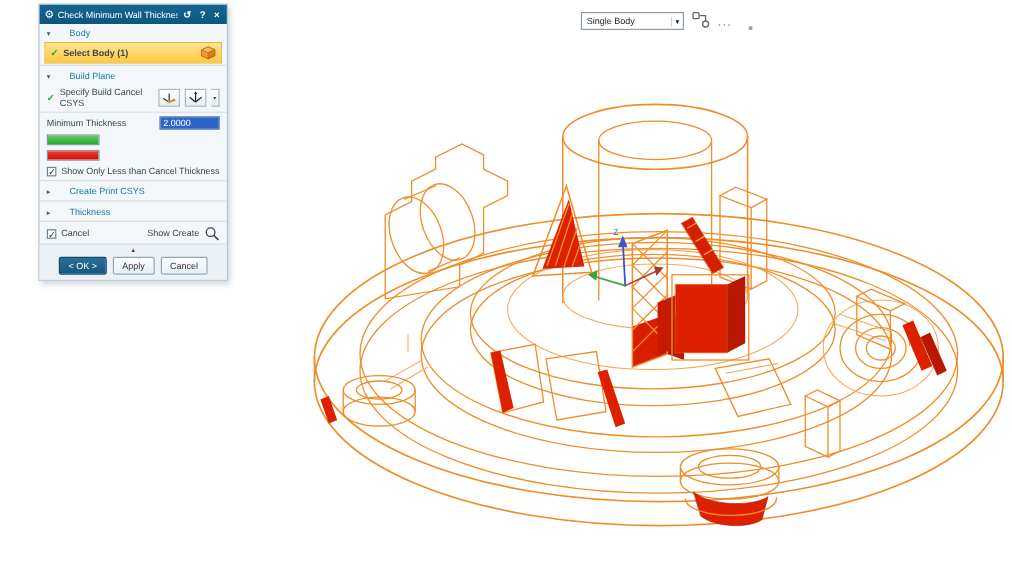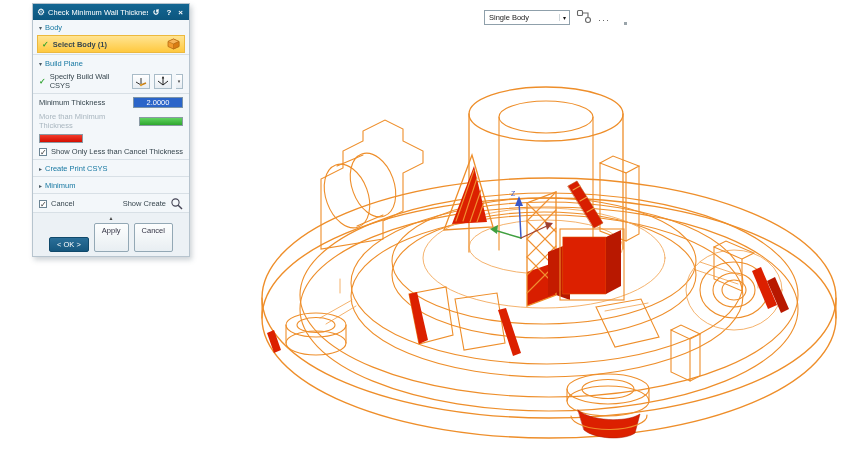--- a/index.html
+++ b/index.html
@@ -10,54 +10,54 @@
   
   .dialog { position:absolute; left:32px; top:3px; width:158px; background:#f3f7fa;
             border:1px solid #b7c4ce; box-shadow:2px 3px 5px rgba(60,80,95,.25);
             font-size:7.5px; color:#38474f; }
   .titlebar { height:16px; background:linear-gradient(#136693,#0c567e); color:#fff;
               display:flex; align-items:center; padding:0 4px; gap:3px; }
   .titlebar .gear { font-size:9px; line-height:1; cursor:pointer; }
   .titlebar .t { flex:1; font-size:7.5px; white-space:nowrap; overflow:hidden; }
   .titlebar .tbtn { font-size:8px; padding:0 2px; cursor:pointer; font-weight:bold; }
 
-  .sect { display:flex; align-items:center; gap:3px; padding:3px 6px 2px 6px; color:#1879a3; }
+  .sect { display:flex; align-items:center; gap:16px; padding:3px 6px 2px 6px; color:#1879a3; }
   .sect .ar { color:#4a5a64; font-size:6px; }
   .divider { height:1px; background:#d8e0e6; margin:1px 0; }
 
   .selrow { display:flex; align-items:center; gap:4px; margin:1px 4px; padding:2px 4px;
             background:linear-gradient(#ffe492,#ffc93f); border:1px solid #ecb93e; }
   .selrow .lbl { flex:1;font-weight:bold; }
   .chk-green { color:#2fa32f; font-weight:bold; font-size:8px; }
 
   .row { display:flex; align-items:center; gap:4px; padding:2px 6px; }
   .row .lbl { flex:1; }
   .dis { color:#a9b6bf; }
 
   .minifield { width:50px; height:11px; background:#2b65c9; border:1px solid #7b94a9;
-               color:#fff; text-align:center; padding:0 2px; line-height:10px; }
+               color:#fff; text-align:left; padding:0 2px; line-height:10px; }
   .swatch { width:44px; height:9px; border:1px solid #8a9aa4; }
   .sw-green { background:linear-gradient(#5fd45f,#2fa62f); }
   .sw-red   { background:linear-gradient(#f23c2c,#d40e00); }
 
   .cb { width:8px; height:8px; background:#fff; border:1px solid #6b8494; font-size:8px;
         line-height:7px; text-align:center; color:#333; }
 
   .iconbtn { width:18px; height:15px; border:1px solid #a9bcc8; background:linear-gradient(#fff,#e7edf2);
              display:flex; align-items:center; justify-content:center; cursor:pointer; }
   .dropstrip { width:7px; height:15px; border:1px solid #a9bcc8; border-left:none;
                background:linear-gradient(#fff,#e7edf2); font-size:5px; color:#444;
                display:flex; align-items:center; justify-content:center; cursor:pointer; }
 
   .footer { background:#ecf1f5; padding:2px 0 4px 0; border-top:1px solid #d8e0e6; }
   .collapse { text-align:center; font-size:5px; color:#444; line-height:6px; cursor:pointer; }
   .btnrow { display:flex; justify-content:center; gap:5px; margin-top:2px; }
   .btn { font-size:7.5px; padding:2px 7px; border:1px solid #93a8b5; background:linear-gradient(#fdfefe,#e8eef2);
          border-radius:2px; color:#334; cursor:pointer; }
-  .btn-ok { background:linear-gradient(#2a6f99,#16577e); border-color:#10496b; color:#fff;margin-top:14px; }
+  .btn-ok { background:linear-gradient(#2a6f99,#16577e); border-color:#10496b; color:#fff; }
 
   
   .vtoolbar { position:absolute; left:458px; top:9px; display:flex; align-items:flex-end; gap:6px;margin-left:26px; }
   .combo { width:86px; height:15px; background:#fff; border:1px solid #8fa0ab; display:flex;
            align-items:center; font-size:7.5px; color:#222; cursor:pointer; }
   .combo .val { flex:1; padding-left:4px; white-space:nowrap; }
   .combo .car { font-size:6px; color:#111; padding:0 3px; border-left:1px solid #cfd6da; }
   .dots { color:#555; font-size:9px; letter-spacing:1px; cursor:pointer; }
   .grip { width:3px; height:3px; background:#9aa4aa; margin-left:8px; }
 
@@ -91,21 +91,21 @@
       </svg>
     </div>
     <div class="divider"></div>
 
     <div class="sect">
       <span class="ar">▾</span>
       <span>Build Plane</span>
     </div>
     <div class="row">
       <span class="chk-green">✓</span>
-      <span class="lbl">Specify Build Wall CSYS</span>
+      <span class="lbl">Specify Build Cancel CSYS</span>
       <span class="iconbtn">
         <svg width="12" height="11" viewBox="0 0 12 11">
           <line x1="6" y1="9" x2="6" y2="2" stroke="#333" stroke-width="1"></line>
           <line x1="6" y1="9" x2="1" y2="6" stroke="#333" stroke-width="1"></line>
           <line x1="6" y1="9" x2="11" y2="7" stroke="#c87f16" stroke-width="1.4"></line>
           <circle cx="6" cy="9" r="1.2" fill="#e0a030"></circle>
         </svg>
       </span>
       <span class="iconbtn">
         <svg width="12" height="11" viewBox="0 0 12 11">
@@ -117,40 +117,39 @@
       </span>
       <span class="dropstrip">▾</span>
     </div>
     <div class="divider"></div>
 
     <div class="row">
       <span class="lbl">Minimum Thickness</span>
       <span class="minifield">2.0000</span>
     </div>
     <div class="row">
-      <span class="lbl dis">More than Minimum Thickness</span>
       <span class="swatch sw-green"></span>
     </div>
     <div class="row">
       <span class="swatch sw-red"></span>
     </div>
     <div class="row">
       <span class="cb">✓</span>
       <span class="lbl">Show Only Less than Cancel Thickness</span>
     </div>
     <div class="divider"></div>
 
     <div class="sect">
       <span class="ar">▸</span>
       <span>Create Print CSYS</span>
     </div>
     <div class="divider"></div>
     <div class="sect">
       <span class="ar">▸</span>
-      <span>Minimum</span>
+      <span>Thickness</span>
     </div>
     <div class="divider"></div>
 
     <div class="row">
       <span class="cb">✓</span>
       <span class="lbl">Cancel</span>
       <span>Show Create</span>
       <svg width="13" height="13" viewBox="0 0 13 13">
         <circle cx="5.5" cy="5.5" r="3.6" fill="none" stroke="#445" stroke-width="1.1"></circle>
         <line x1="8.2" y1="8.2" x2="12" y2="12" stroke="#445" stroke-width="1.4"></line>

